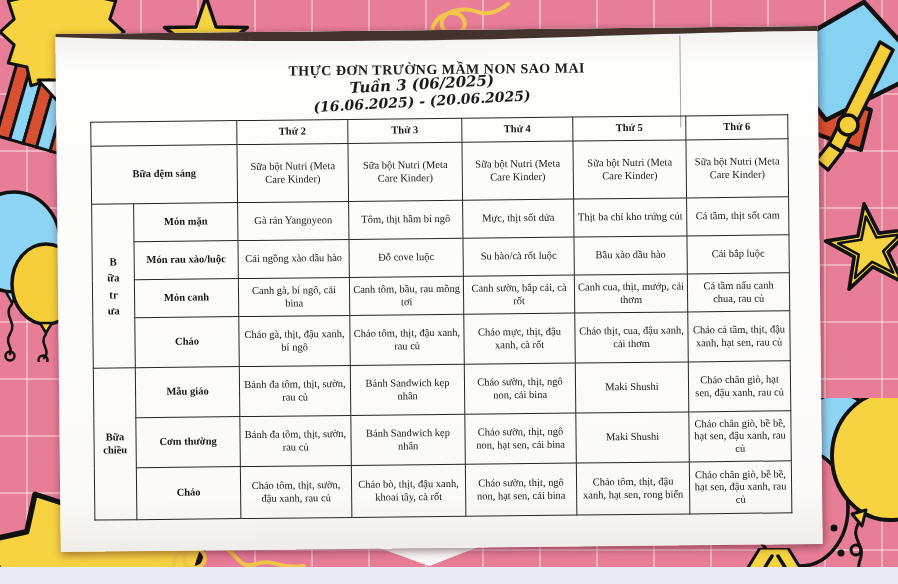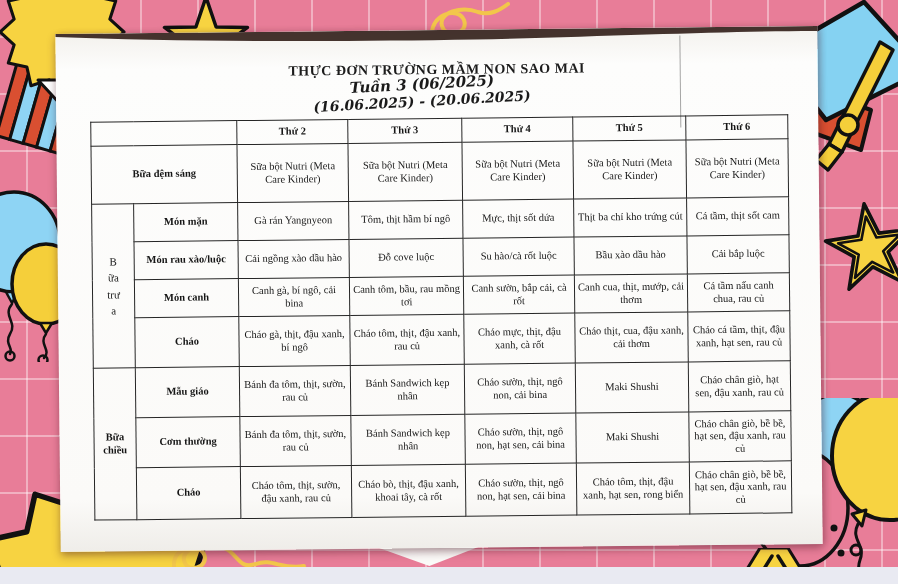--- a/index.html
+++ b/index.html
@@ -34,21 +34,21 @@
   table.menu{
     position:absolute;top:88px;left:34px;border-collapse:collapse;table-layout:fixed;
     width:698px;color:#161616;
   }
   table.menu td{border:1.6px solid #262626;text-align:center;vertical-align:middle;
     padding:1px 3px;font-size:10.5px;line-height:1.18;}
   td.hdr{font-size:12px;font-weight:700;}
   td.lbl{font-weight:700;font-size:10.5px;}
   td.meal{font-weight:700;font-size:11px;}
   .vtext{width:13px;margin:0 auto;word-break:break-all;line-height:1.5;
-    font-weight:400;font-size:11px;}
+    font-weight:700;font-size:11px;}
   tr.r24{height:24px;} tr.r58{height:58px;} tr.r38{height:38px;}
   tr.r50{height:50px;} tr.r52{height:52px;}
   .col-side{width:42px;} .col-dish{width:104px;}
   .c2{width:111px;} .c3{width:114px;} .c4{width:111px;} .c5{width:113px;} .c6{width:102px;}
   .bottom-strip{position:absolute;left:0;bottom:0;width:898px;height:17px;
     background:#e9eaf2;z-index:4;}
   .white-wedge{position:absolute;left:368px;top:544px;width:118px;height:22px;z-index:2;
     background:#fbfaf8;clip-path:polygon(0 0,100% 0,52% 100%);}
 </style>
 </head>

